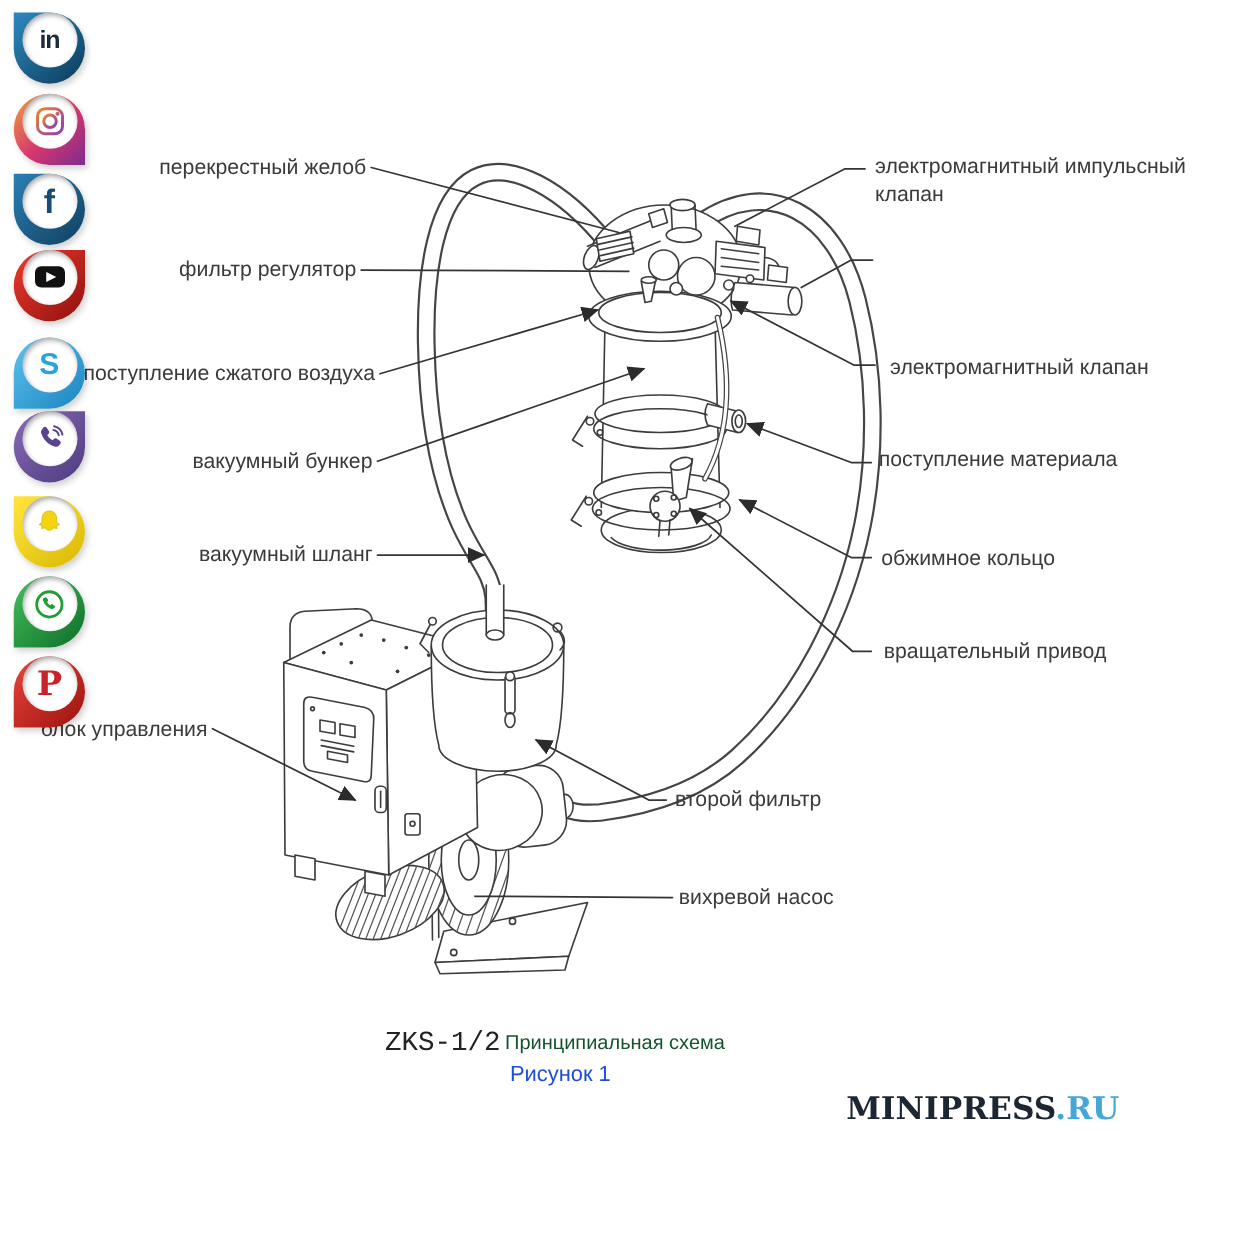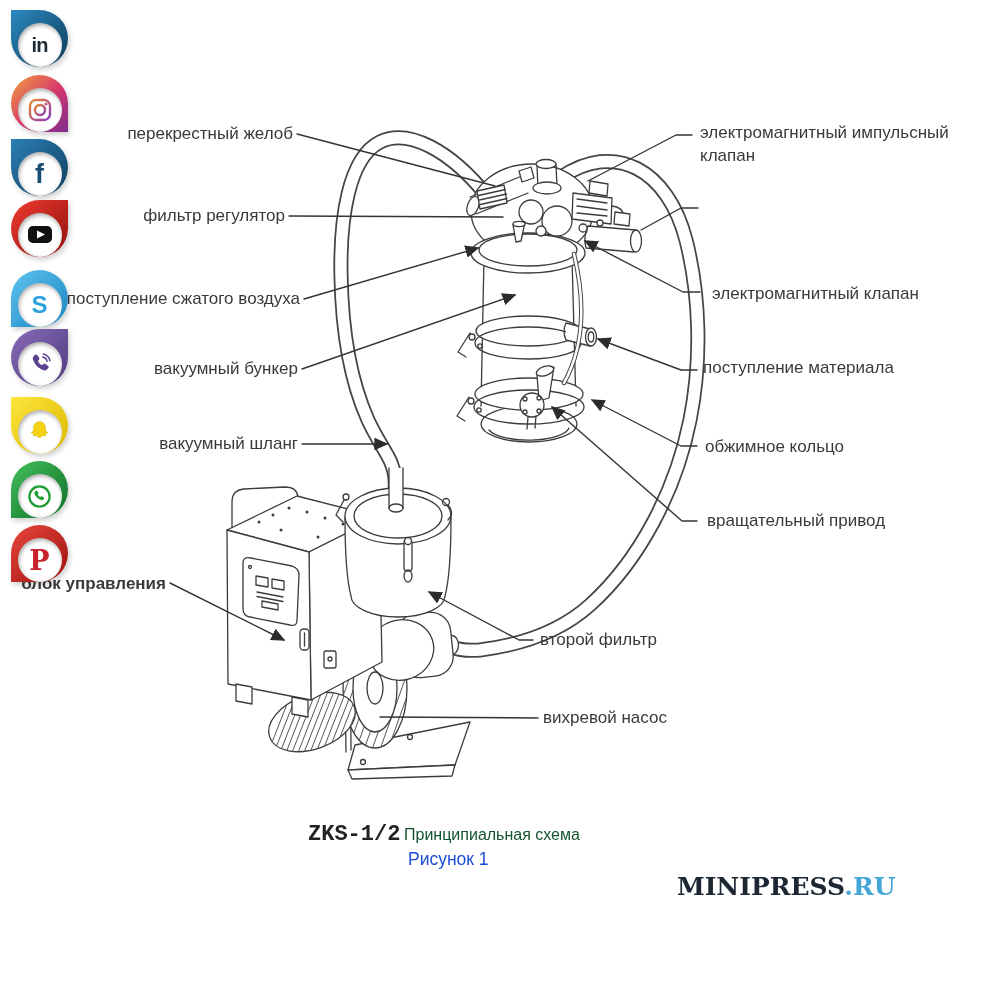--- a/index.html
+++ b/index.html
@@ -1,20 +1,20 @@
 <!DOCTYPE html>
 <html><head>
 <meta charset="utf-8">
 <style>
   html,body{margin:0;padding:0;background:#fff;}
   #page{position:relative;width:1000px;height:1000px;background:#fff;overflow:hidden;
         font-family:"Liberation Sans", sans-serif;}
 
   
-  .badge{position:absolute;left:11px;width:57px;height:57px;display:flex;align-items:flex-end;
+  .badge{position:absolute;left:11px;width:57px;height:57px;display:flex;align-items:flex-start;
          justify-content:center;box-shadow:2px 3px 5px rgba(0,0,0,.18);cursor:pointer;z-index:5;}
   .tl{border-radius:0 50% 50% 50%;}
   .tr{border-radius:50% 0 50% 50%;}
   .br{border-radius:50% 50% 0 50%;}
   .bl{border-radius:50% 50% 50% 0;}
   .core{width:44px;height:44px;border-radius:50%;background:#fff;display:flex;align-items:center;
         justify-content:center;box-shadow:inset 1px 2px 4px rgba(0,0,0,.35);}
   .glyph{font-weight:bold;line-height:1;}
   #ic-linkedin{top:10px;background:linear-gradient(135deg,#2d89c0,#0b3a57);}
   #ic-linkedin .glyph{font-size:20px;color:#1b2b38;letter-spacing:-1px;}
@@ -31,35 +31,35 @@
   #ic-pinterest .glyph{font-family:"DejaVu Serif",serif;font-size:27px;color:#c8232c;}
 
   
   .lbl{position:absolute;font-size:17px;color:#3a3a3a;white-space:nowrap;z-index:2;}
   .lbl.r{text-align:right;}
   #lbl-cross{left:103px;top:124px;width:190px;}
   #lbl-freg{left:115px;top:206px;width:170px;}
   #lbl-air{left:40px;top:289px;width:260px;}
   #lbl-hopper{left:128px;top:359px;width:170px;}
   #lbl-hose{left:128px;top:434px;width:170px;}
-  #lbl-control{left:16px;top:574px;width:150px;font-weight:bold;}
+  #lbl-control{left:16px;top:574px;width:150px;}
   #lbl-filter2{left:540px;top:630px;}
   #lbl-pump{left:543px;top:708px;}
   #lbl-pulse{left:700px;top:122px;width:285px;white-space:normal;line-height:1.35;}
   #lbl-tank{left:705px;top:199px;}
   #lbl-emv{left:712px;top:284px;}
   #lbl-mat{left:703px;top:358px;}
   #lbl-ring{left:705px;top:437px;}
   #lbl-drive{left:707px;top:511px;}
 
   #schematic{position:absolute;left:140px;top:100px;z-index:1;}
 
   
   #cap-model{position:absolute;left:308px;top:822px;font-family:"Liberation Mono",monospace;
-             font-weight:bold;font-size:22px;color:#222;}
+             font-weight:normal;font-size:22px;color:#222;}
   #cap-scheme{position:absolute;left:404px;top:826px;font-size:16px;color:#14532d;}
   #cap-figure{position:absolute;left:408px;top:849px;font-size:17.5px;color:#1d4ed8;}
   #logo{position:absolute;left:677px;top:872px;font-family:"DejaVu Serif",serif;
         font-weight:bold;font-size:25px;letter-spacing:0px;cursor:pointer;}
   #logo .brand{color:#1c2733;}
   #logo .domain{color:#45a7d8;}
 </style>
 </head>
 <body>
 

